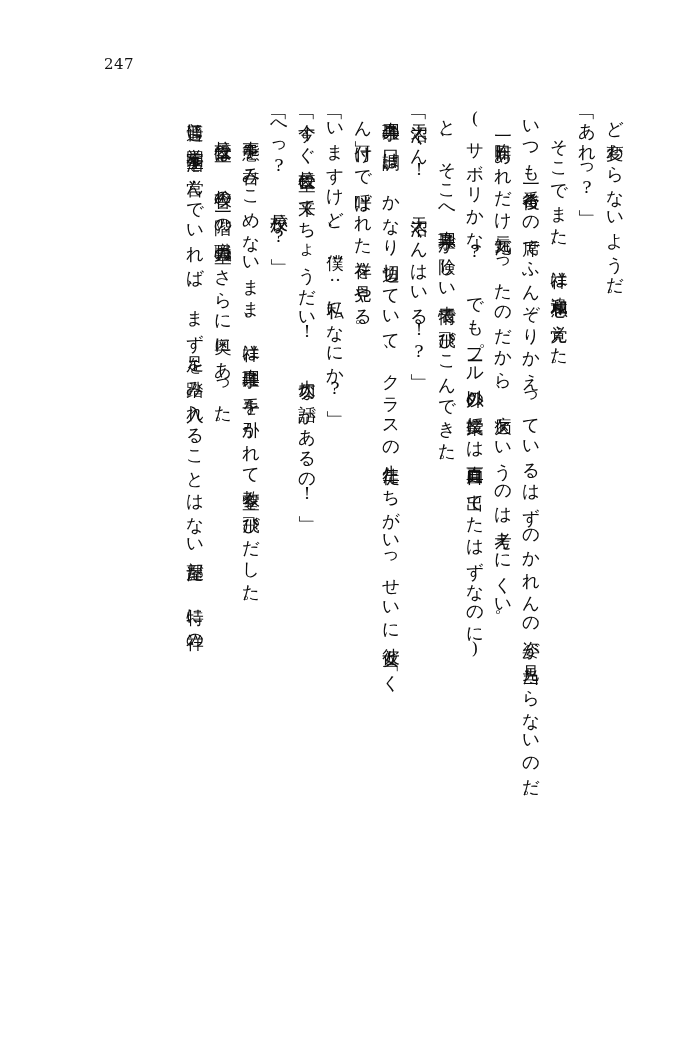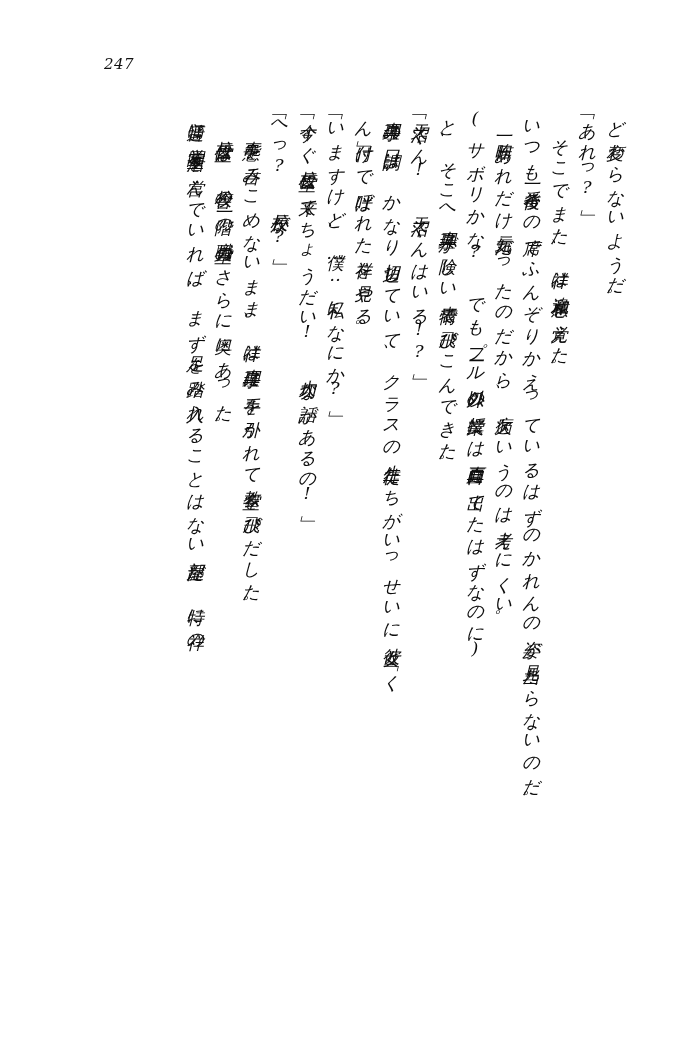--- a/index.html
+++ b/index.html
@@ -8,21 +8,20 @@
     background: #ffffff;
   }
   .page {
     position: relative;
     width: 695px;
     height: 888px;
     background: #ffffff;
     overflow: hidden;
     font-family: "DejaVu Serif", "Liberation Serif", serif;
     color: #000000;
-    font-style: italic;
   }
   .page-number {
     position: absolute;
     top: 55px;
     left: 104px;
     font-size: 15px;
     letter-spacing: 0.5px;
     font-family: "DejaVu Serif", "Liberation Serif", serif;
     color: #111111;
   }

